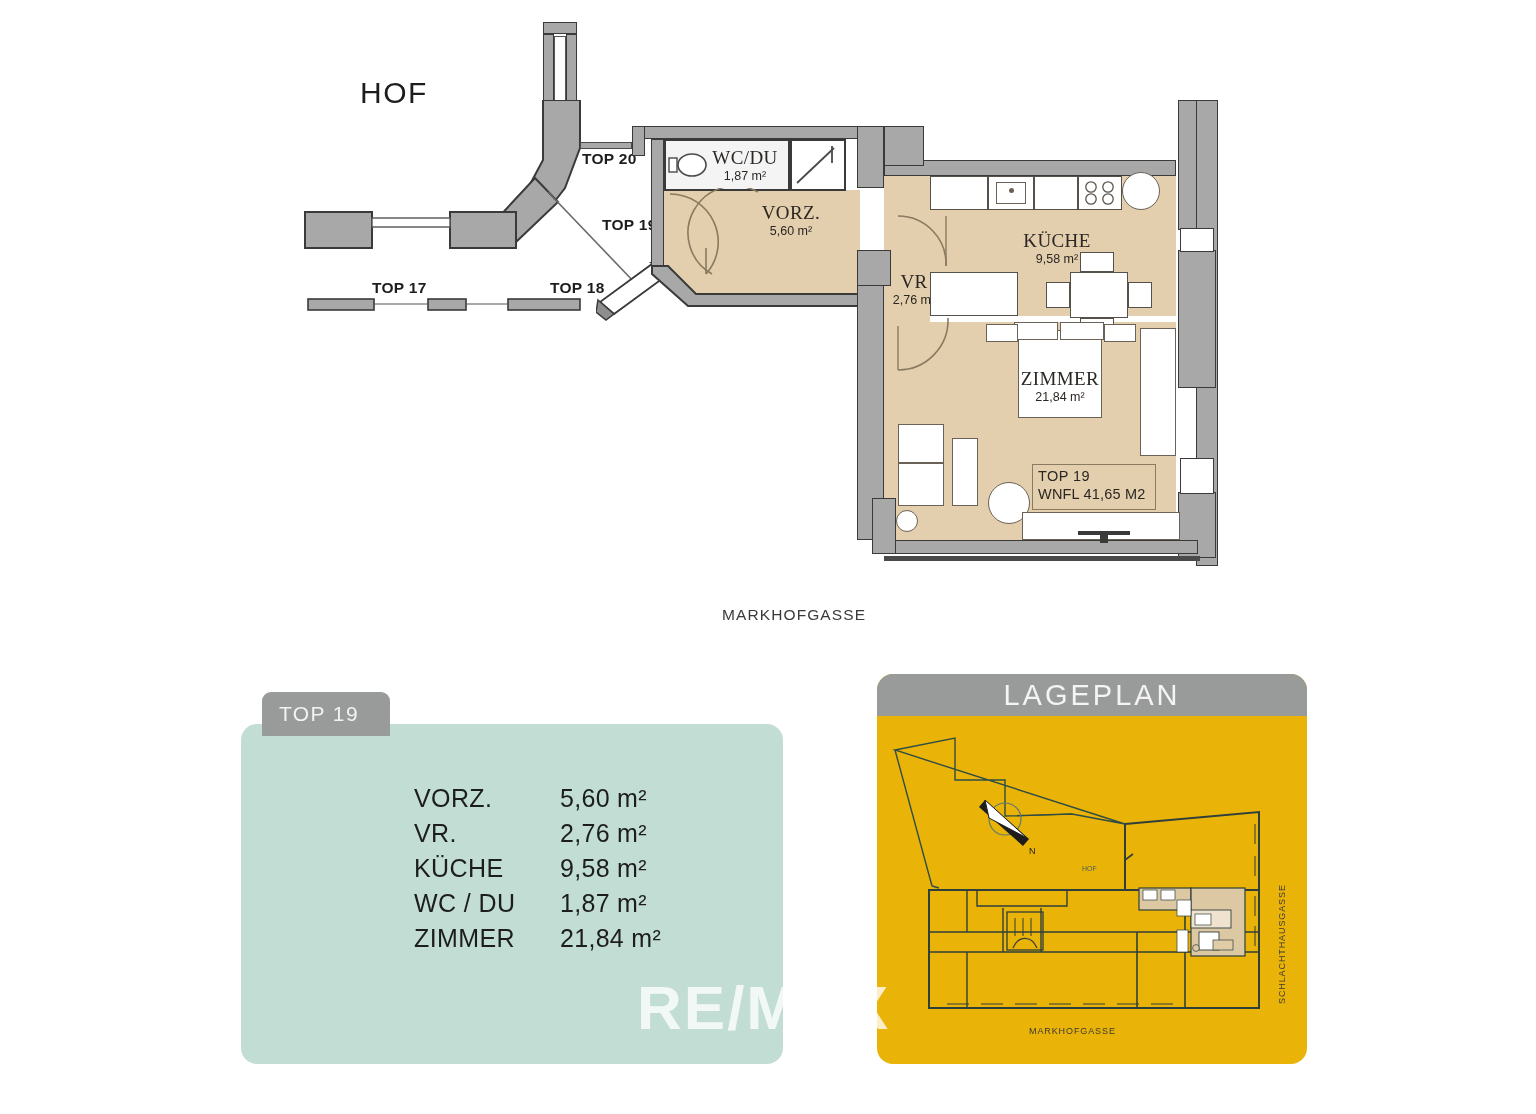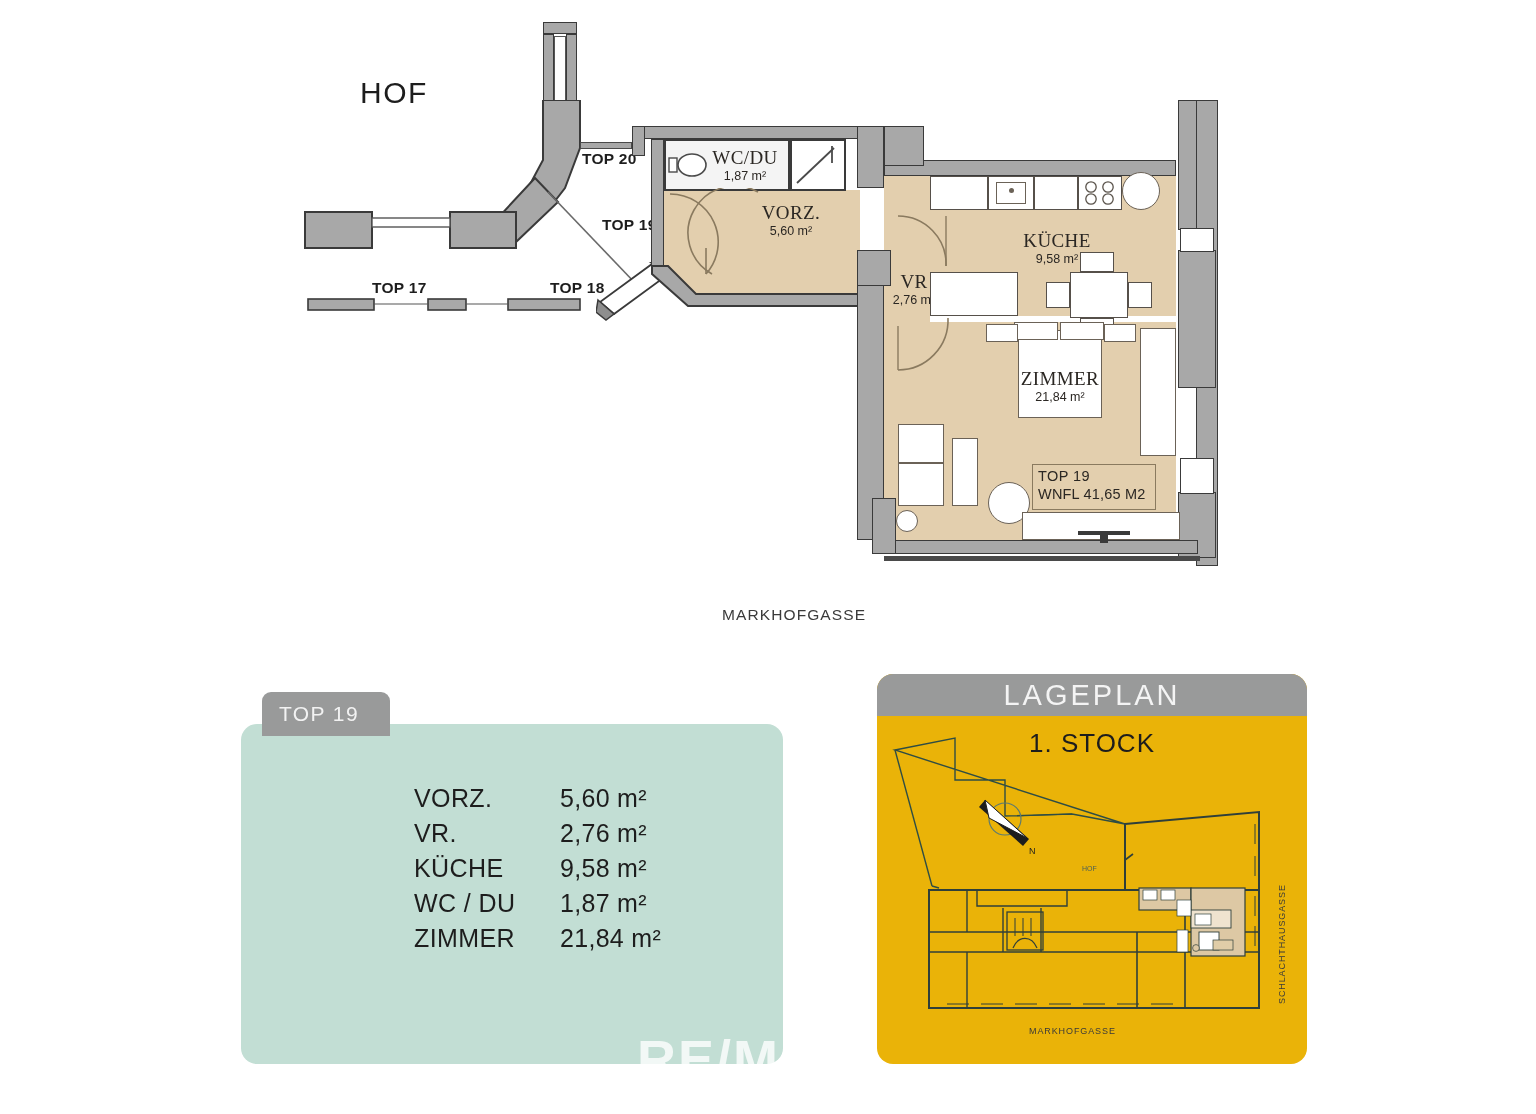--- a/index.html
+++ b/index.html
@@ -57,22 +57,22 @@
     display:flex;align-items:center;justify-content:center;
   }
   .lage-hdr span{font-size:29px;color:#f4f4f4;letter-spacing:3px;}
   .lage-stock{position:absolute;left:0;top:54px;width:430px;text-align:center;font-size:26px;letter-spacing:1px;color:#1d1d1d;}
   .mini{position:absolute;left:0;top:0;width:430px;height:390px;}
   .lage-street{position:absolute;font-size:9px;letter-spacing:.9px;color:#3a3a3a;white-space:nowrap;}
   .lage-street.vert{transform:rotate(-90deg);transform-origin:left top;}
 
   
   .wm{
-    position:absolute;left:637px;top:1028px;
-    font-size:54px;font-weight:bold;letter-spacing:2px;
+    position:absolute;left:637px;top:972px;
+    font-size:62px;font-weight:bold;letter-spacing:2px;
     color:rgba(255,255,255,.78);white-space:nowrap;pointer-events:none;
   }
   .disclaimer{
     position:absolute;left:232px;top:1072px;width:1080px;
     font-size:9.1px;letter-spacing:.12px;color:#9ec3b6;white-space:nowrap;
   }
 </style>
 </head>
 <body>
 
@@ -284,21 +284,20 @@
     <div class="lrow">
       <div class="lk">ZIMMER</div>
       <div class="lv">21,84 m²</div>
     </div>
   </div>
 
   <div class="lage">
     <div class="lage-hdr">
       <span>LAGEPLAN</span>
     </div>
-    <div class="lage-stock">1. STOCK</div>
 
     <svg class="mini" viewBox="0 0 430 390">
 
       <polygon points="18,76 78,64 78,106 128,106 128,142 195,140 248,150" fill="none" stroke="#2f4d44" stroke-width="1.4"></polygon>
       <line x1="18" y1="76" x2="55" y2="212" stroke="#2f4d44" stroke-width="1.4"></line>
       <line x1="55" y1="212" x2="62" y2="214" stroke="#2f4d44" stroke-width="1.4"></line>
       <line x1="140" y1="142" x2="195" y2="140" stroke="#2f4d44" stroke-width="1.2"></line>
 
       <g>
         <circle cx="128" cy="145" r="16" fill="none" stroke="#5d7a70" stroke-width="1.2"></circle>

